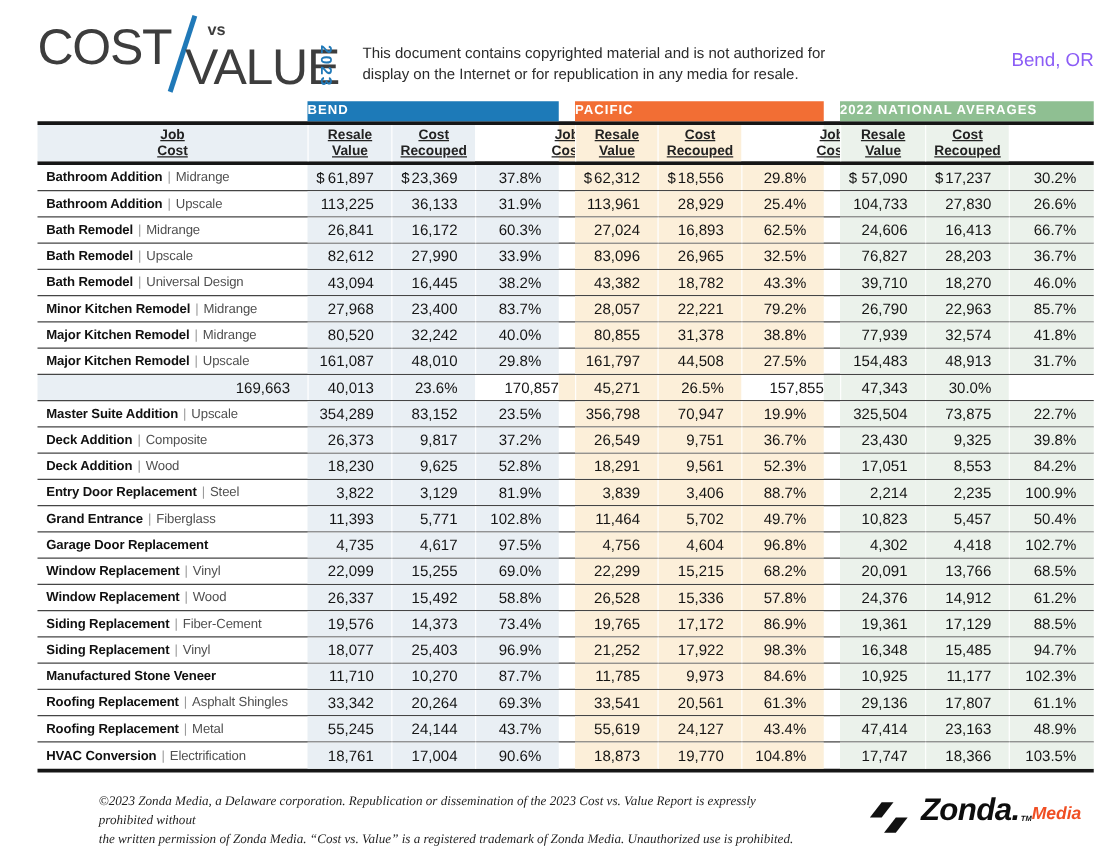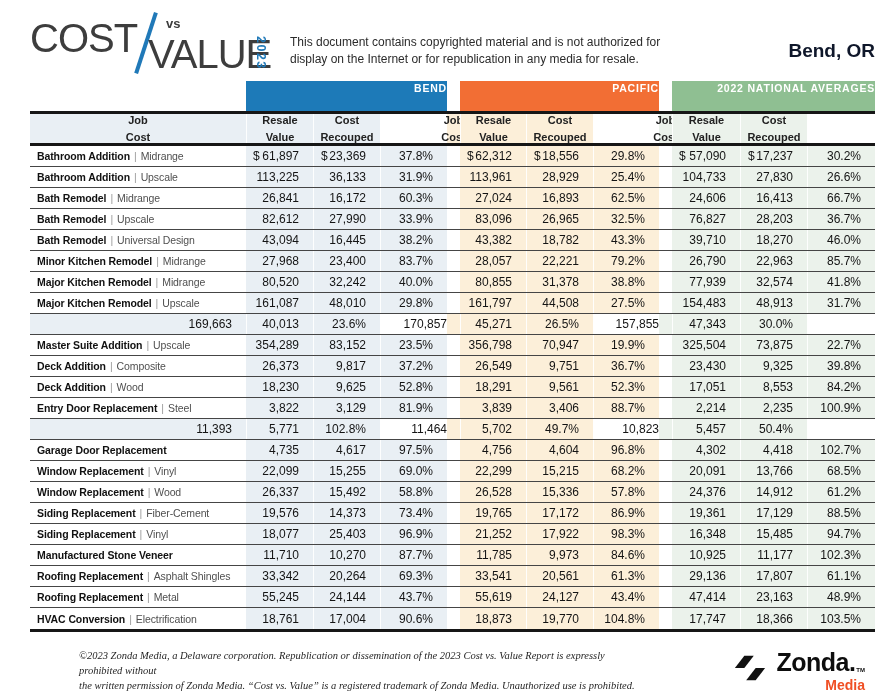--- a/index.html
+++ b/index.html
@@ -25,39 +25,39 @@
   .logo-slash {
     position:absolute; left:124px; top:0px; width:4px; height:64px;
     background:var(--accent-blue); transform:rotate(18deg); transform-origin:top left;
   }
   .logo-vs { position:absolute; left:136px; top:4px; font-size:13px; font-weight:bold; color:#3d3d3d; }
   .logo-year {
     position:absolute; left:224px; top:24px; writing-mode:vertical-rl; text-orientation:mixed;
     font-size:12.5px; font-weight:bold; color:var(--accent-blue); letter-spacing:1.5px;
   }
   .notice { margin-left:22px; margin-top:22px; font-size:12px; line-height:1.4; color:#2b2b2b; }
-  .location { margin-left:auto; margin-top:28px; font-size:19px; font-weight:bold; color:#0f172a; white-space:nowrap; }
+  .location { margin-left:auto; margin-top:28px; font-size:15px; font-weight:normal; color:#8b5cf6; white-space:nowrap; }
 
   
   .grid6  { display:grid; grid-template-columns:216px 201px 13px 199px 13px 203px; }
   .grid12 { display:grid; grid-template-columns:216px 67px 67px 67px 13px 66px 67px 66px 13px 68px 67px 68px; }
   .bars-row { margin-top:5px; }
   .bar {
-    height:30px; line-height:14px; text-align:right; color:#fff;
+    height:16px; line-height:14px; text-align:left; color:#fff;
     font-size:10.5px; font-weight:bold; letter-spacing:0.8px;
   }
   .bar.b-bend { background:var(--bend); }
   .bar.b-pac  { background:var(--pacific); }
   .bar.b-nat  { background:var(--national); }
   .thick { height:3px; background:#161616; }
   .subheader { height:29px; }
   .cell { min-width:0; }
   .sub {
-    display:flex; flex-direction:column; justify-content:space-between; align-items:center;
-    font-size:11px; font-weight:bold; line-height:12.5px; color:#222; height:100%;
+    display:flex; flex-direction:column; justify-content:center; align-items:center;
+    font-size:11px; font-weight:bold; line-height:12.5px; color:#222; height:100%;text-decoration:underline;
   }
   .name-h {
     display:flex; align-items:center; justify-content:center;
     font-size:12.5px; font-weight:bold; letter-spacing:0.3px; color:#111;
   }
   .tb { background:var(--bend-tint); }
   .tp { background:var(--pacific-tint); }
   .tn { background:var(--national-tint); }
   .vs-l { border-left:1px solid rgba(255,255,255,0.9); }
   .tbody .drow { height:21px; border-bottom:1px solid #454545; align-items:center; }
@@ -77,21 +77,21 @@
   .num .cur { margin-right:auto; padding-left:7px; }
 
   
   .footer { display:flex; margin-top:16px;margin-left:48px; }
   .copyright {
     margin-left:1px; font-family:"Liberation Serif", serif; font-style:italic;
     font-size:10.5px; line-height:1.45; color:#1f1f1f; max-width:560px;
   }
   .zonda { margin-left:auto; display:flex; align-items:flex-start; padding-right:10px; margin-top:2px; }
   .z-icon { margin-right:9px; margin-top:4px; }
-  .z-text { display:flex; flex-direction:column; align-items:flex-end; }
+  .z-text { display:flex; flex-direction:row; align-items:center;font-style:italic; }
   .z-name-row { display:flex; align-items:flex-end; }
   .z-name { font-size:25px; font-weight:bold; color:#0d0d0d; letter-spacing:-0.5px; line-height:1; }
   .z-tm { font-size:6px; font-weight:bold; color:#0d0d0d; margin-left:1px; margin-bottom:2px; }
   .z-media { font-size:14px; font-weight:bold; color:var(--zonda-red); margin-top:2px; }
 </style>
 </head>
 <body>
 
 <div class="page">
   <div class="content">
@@ -403,20 +403,23 @@
     <div class="cell num tp">3,839</div>
     <div class="cell num tp vs-l">3,406</div>
     <div class="cell num tp vs-l">88.7%</div>
     <div class="cell"></div>
     <div class="cell num tn">2,214</div>
     <div class="cell num tn vs-l">2,235</div>
     <div class="cell num tn vs-l">100.9%</div>
   </div>
 
   <div class="drow grid12">
+    <div class="cell pname">
+      <b class="nm">Grand Entrance</b><span class="sep">|</span><span class="variant">Fiberglass</span>
+    </div>
     <div class="cell num tb">11,393</div>
     <div class="cell num tb vs-l">5,771</div>
     <div class="cell num tb vs-l">102.8%</div>
     <div class="cell"></div>
     <div class="cell num tp">11,464</div>
     <div class="cell num tp vs-l">5,702</div>
     <div class="cell num tp vs-l">49.7%</div>
     <div class="cell"></div>
     <div class="cell num tn">10,823</div>
     <div class="cell num tn vs-l">5,457</div>

